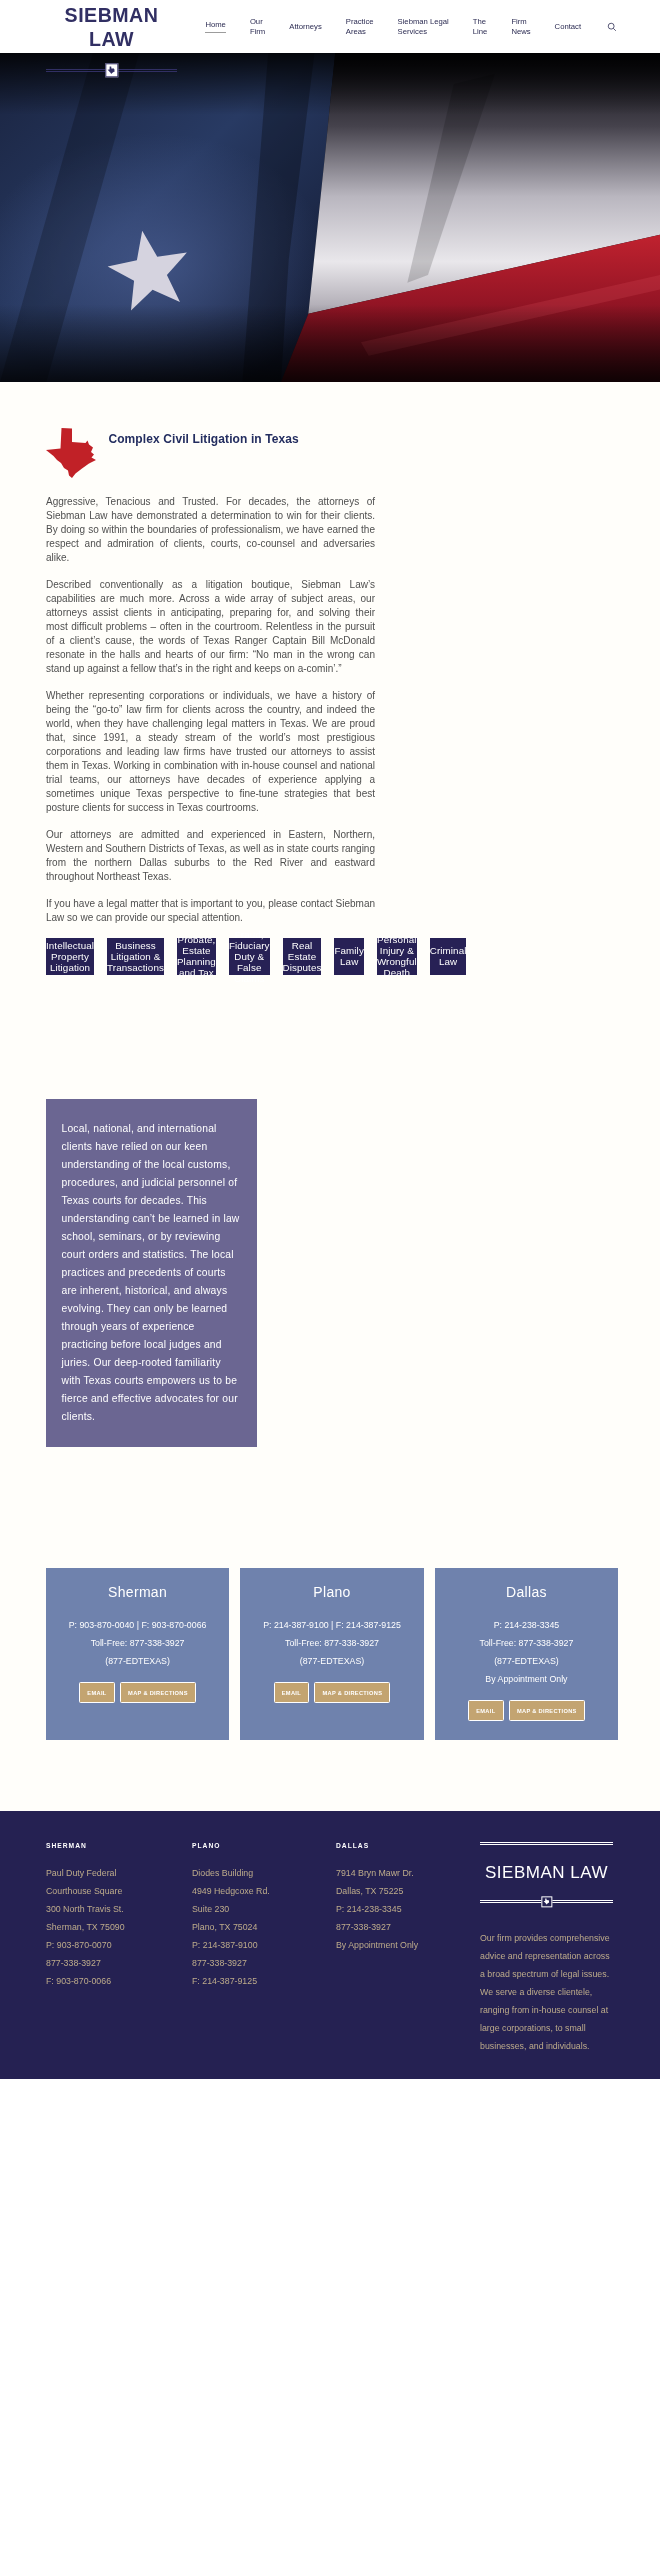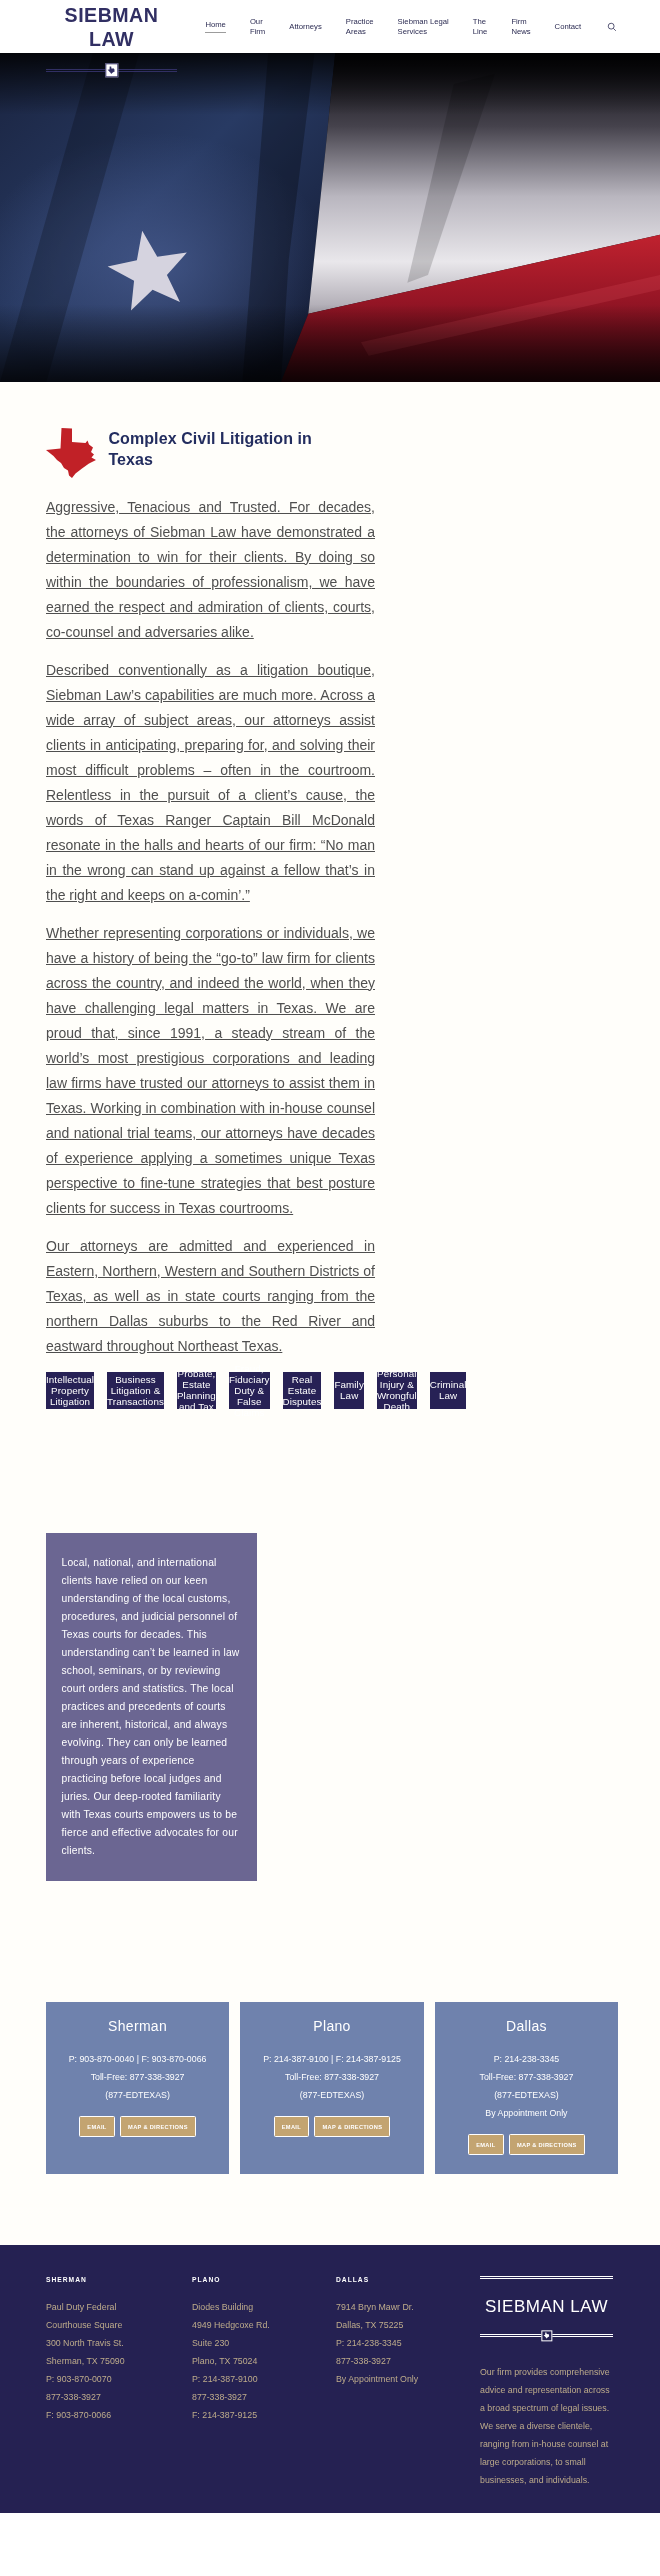--- a/index.html
+++ b/index.html
@@ -24,24 +24,24 @@
   .nav a.active { border-bottom:1px solid #9c9c9c; padding-bottom:3.1px; }
   .search-btn { background:none; border:none; cursor:pointer; margin-left:2.1px; display:flex; }
 
   
   .hero { display:block; width:660px; height:329px; }
 
   
   .main { padding:45px 46px 0; }
   .heading-row { display:flex; align-items:flex-start; }
   .tx-icon { width:50px; height:52px; margin-right:12.4px; flex:0 0 auto; }
-  h1 { font-size:16px; line-height:20.6px; font-weight:bold; color:#232d5f; max-width:237px;
+  h1 { font-size:12px; line-height:20.6px; font-weight:bold; color:#232d5f; max-width:237px;
        letter-spacing:0.1px; padding-top:2.1px; }
   .paragraphs { margin-top:15.5px; width:329px; }
-  .paragraphs p { font-size:14px; line-height:25px; color:#4f4f4f; text-align:justify; margin-bottom:13px;text-decoration:underline; }
+  .paragraphs p { font-size:10px; line-height:14px; color:#4f4f4f; text-align:justify; margin-bottom:13px; }
   .practice { margin-top:13px; width:183px; display:flex; flex-direction:row; gap:13px; }
   .practice a { display:flex; align-items:center; justify-content:center; height:37px;
                 background:#272155; color:#ffffff; font-size:9.8px; letter-spacing:0.1px;
                 text-decoration:none; cursor:pointer; text-align:center; }
 
   .quote-box { margin-top:124px; width:211px; background:#6b6692; color:#ffffff;
                padding:21.7px 15.5px 20.6px; font-size:10.3px; line-height:18px; letter-spacing:0.2px; }
 
   
   .locations { margin-top:121px; padding:0 42px 0 46px; display:flex; gap:11.3px; }
@@ -156,20 +156,21 @@
         <path fill="#c12127" d="M31,0 L52,1 L52,28 L79,30 L83,25 L86,33 L94,39 L90,48 L96,53 L91,59 L100,64 L86,71 L72,81 L59,91 L52,100 L46,95 L44,85 L36,80 L30,70 L22,64 L15,56 L5,48 L0,44 L29,41 Z"></path>
       </svg>
       <h1>Complex Civil Litigation in Texas</h1>
     </div>
 
     <div class="paragraphs">
       <p>Aggressive, Tenacious and Trusted. For decades, the attorneys of Siebman Law have demonstrated a determination to win for their clients. By doing so within the boundaries of professionalism, we have earned the respect and admiration of clients, courts, co-counsel and adversaries alike.</p>
       <p>Described conventionally as a litigation boutique, Siebman Law’s capabilities are much more. Across a wide array of subject areas, our attorneys assist clients in anticipating, preparing for, and solving their most difficult problems – often in the courtroom. Relentless in the pursuit of a client’s cause, the words of Texas Ranger Captain Bill McDonald resonate in the halls and hearts of our firm: “No man in the wrong can stand up against a fellow that’s in the right and keeps on a-comin’.”</p>
       <p>Whether representing corporations or individuals, we have a history of being the “go-to” law firm for clients across the country, and indeed the world, when they have challenging legal matters in Texas. We are proud that, since 1991, a steady stream of the world’s most prestigious corporations and leading law firms have trusted our attorneys to assist them in Texas. Working in combination with in-house counsel and national trial teams, our attorneys have decades of experience applying a sometimes unique Texas perspective to fine-tune strategies that best posture clients for success in Texas courtrooms.</p>
       <p>Our attorneys are admitted and experienced in Eastern, Northern, Western and Southern Districts of Texas, as well as in state courts ranging from the northern Dallas suburbs to the Red River and eastward throughout Northeast Texas.</p>
+      <p>If you have a legal matter that is important to you, please contact Siebman Law so we can provide our special attention.</p>
     </div>
 
     <div class="practice">
       <a>Intellectual Property Litigation</a>
       <a>Business Litigation &amp; Transactions</a>
       <a>Probate, Estate Planning and Tax</a>
       <a>Fraud, Fiduciary Duty &amp; False Claims</a>
       <a>Real Estate Disputes</a>
       <a>Family Law</a>
       <a>Personal Injury &amp; Wrongful Death</a>

